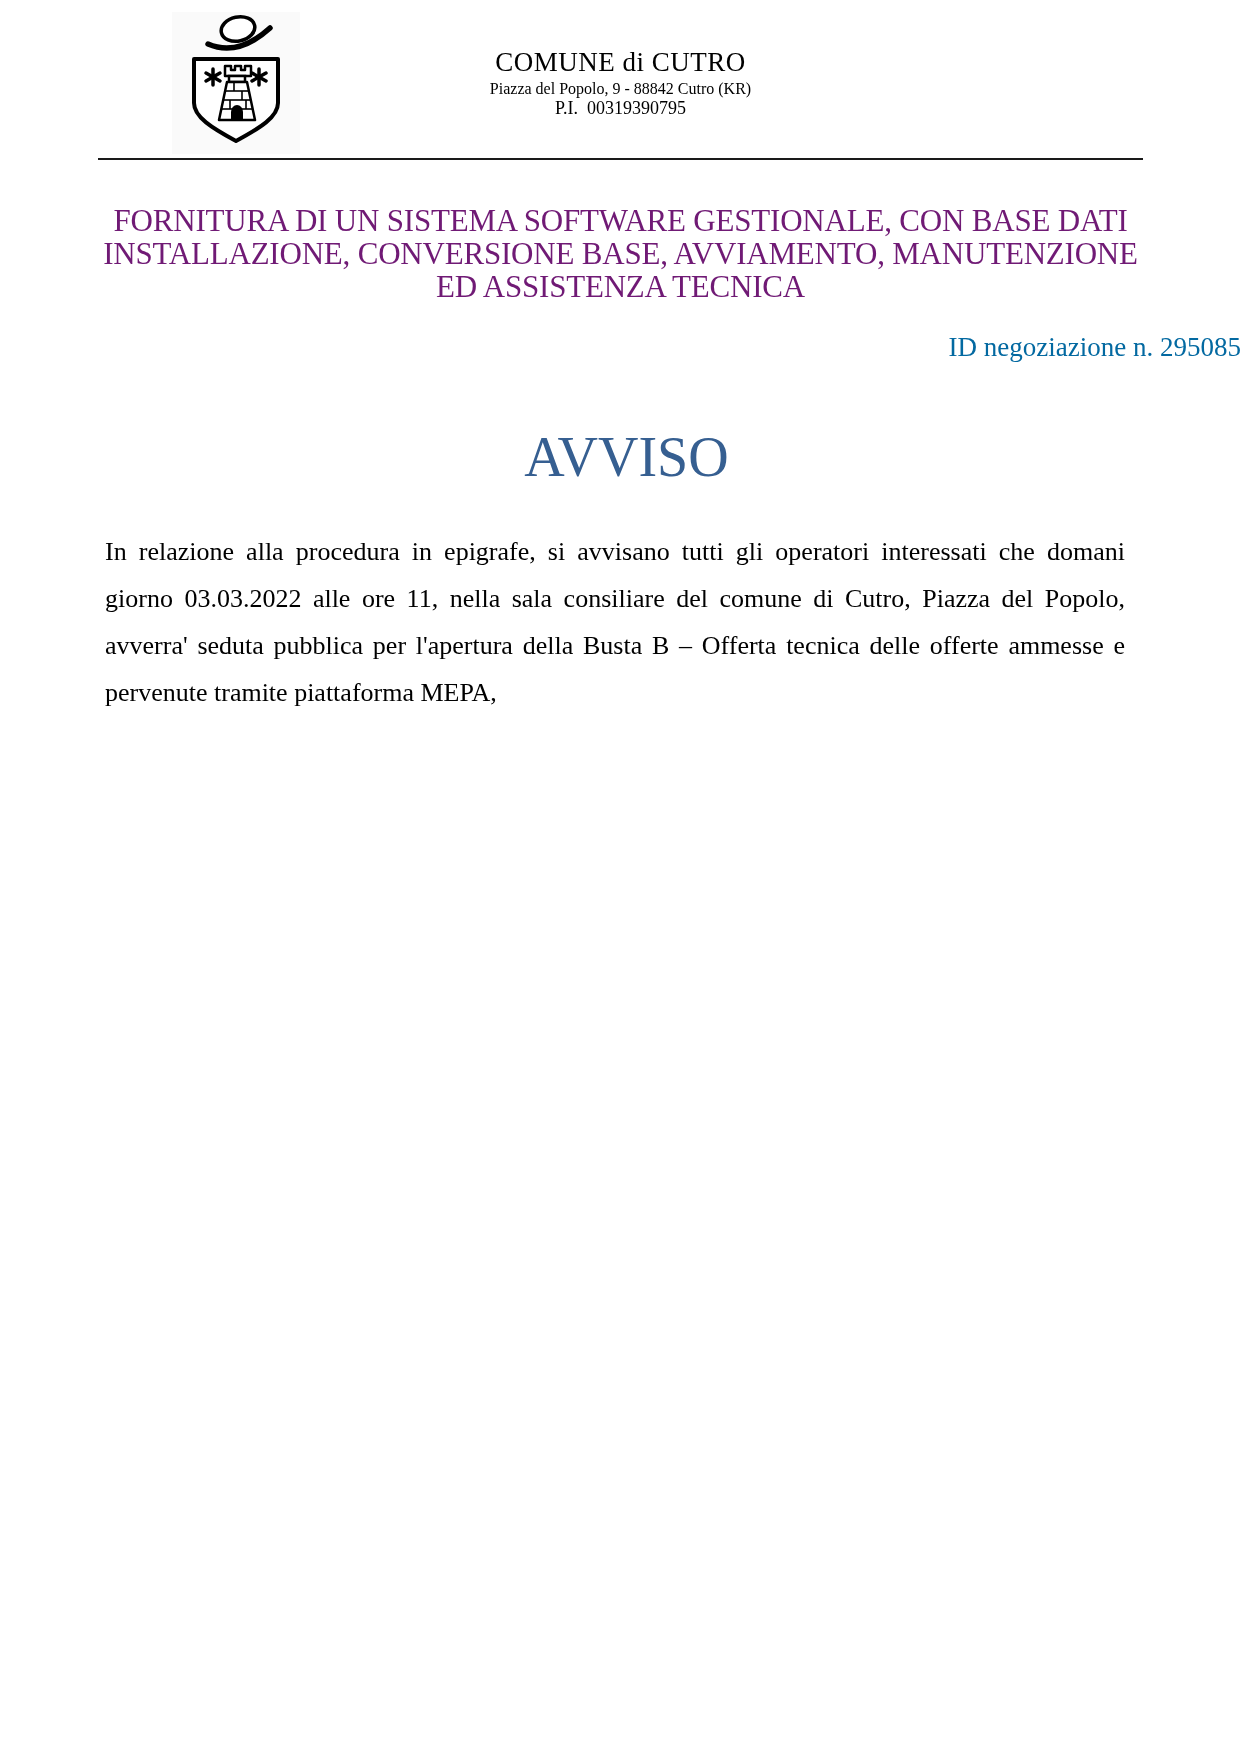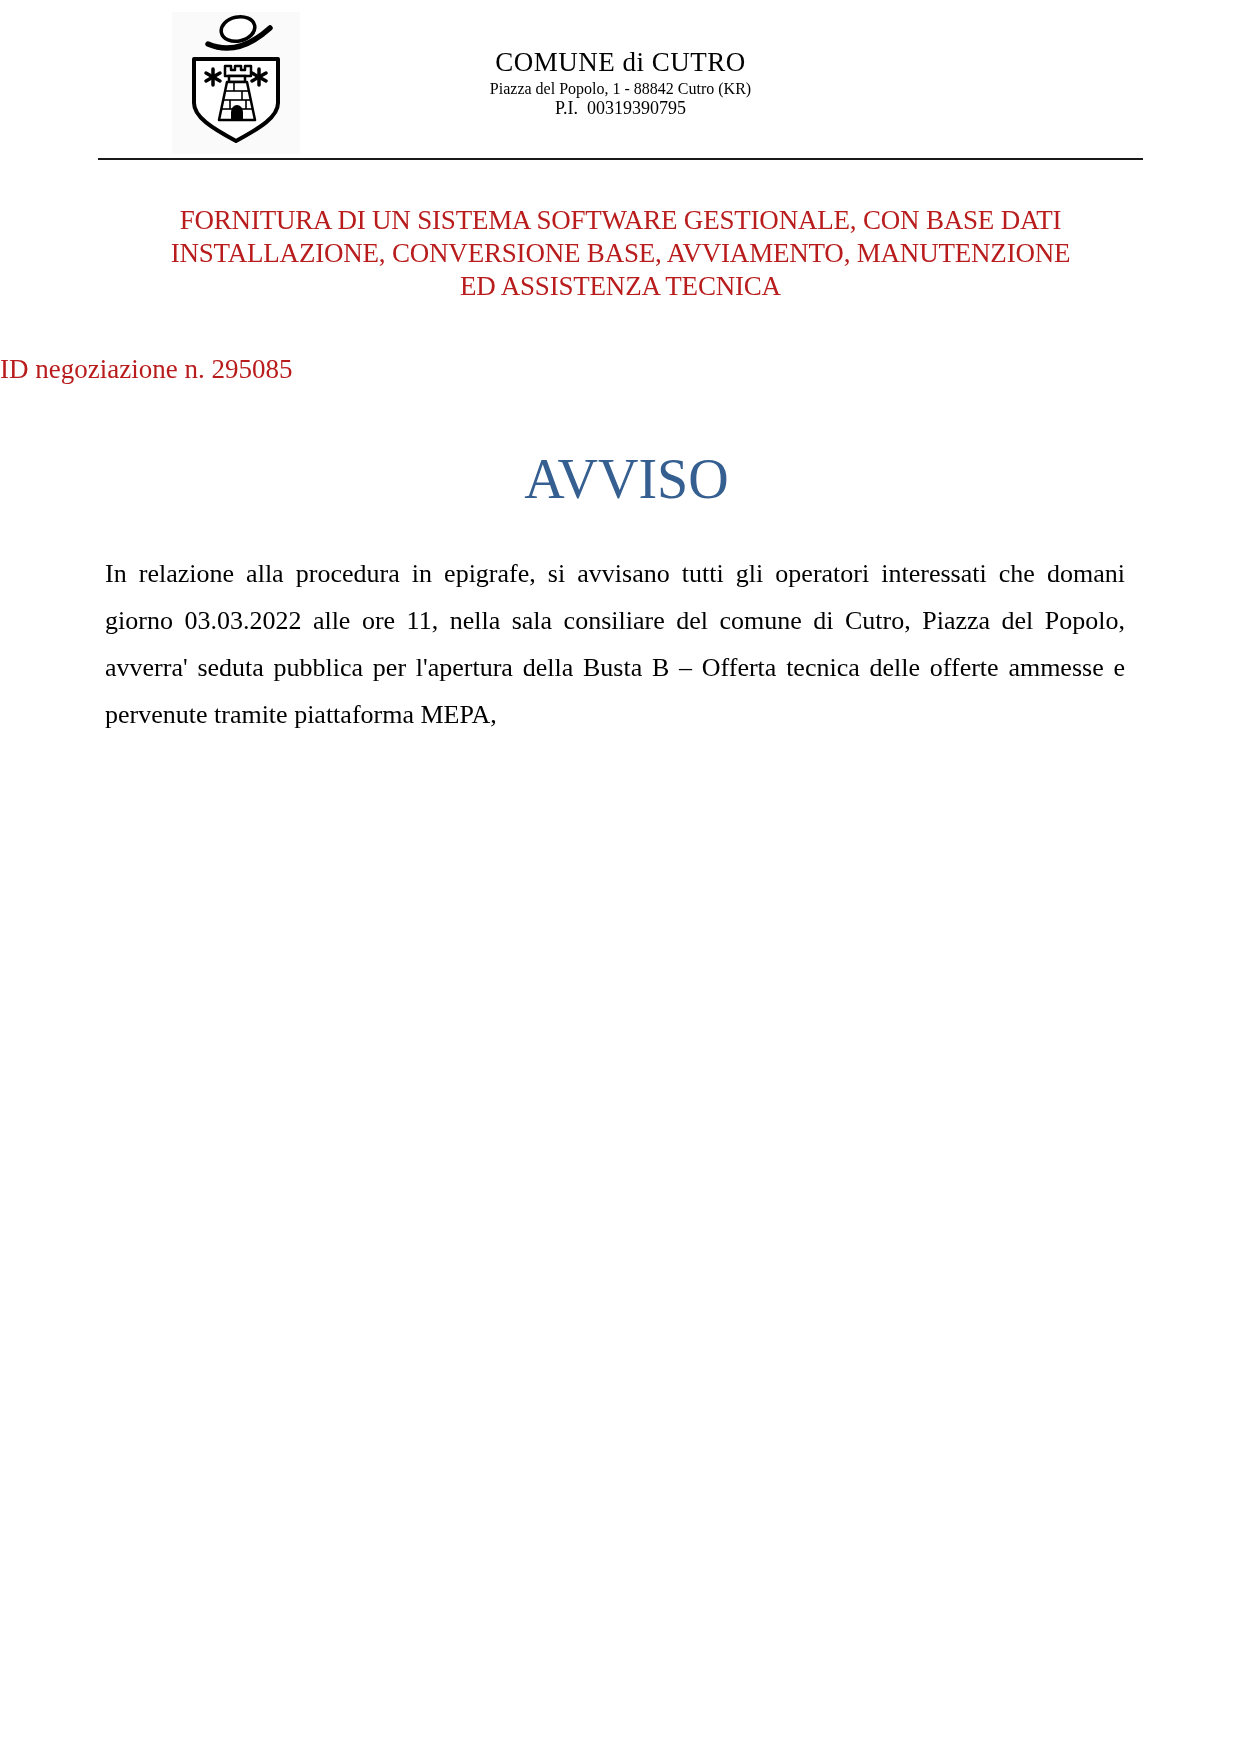--- a/index.html
+++ b/index.html
@@ -32,29 +32,29 @@
   .org-vat { font-size: 18px; line-height: 19px; white-space: pre-wrap; }
   .rule {
     border: none;
     border-top: 2px solid #1a1a1a;
     margin: 0 98px;
   }
   
   .subject-title {
     margin-top: 44px;
     text-align: center;
-    color: #b91c1c;
-    font-size: 27px;
+    color: #701a75;
+    font-size: 31px;
     line-height: 33px;
     letter-spacing: -0.2px;
   }
   .negotiation-id {
-    margin-top: 50px;
-    text-align: left;
-    color: #b91c1c;
+    margin-top: 28px;
+    text-align: right;
+    color: #0369a1;
     font-size: 27px;
     line-height: 33px;
   }
   .notice-heading {
     margin: 62px 0 0 12px;
     text-align: center;
     color: #365F91;
     font-size: 56px;
     line-height: 62px;
     font-weight: normal;
@@ -116,21 +116,21 @@
           <line x1="58" y1="78" x2="58" y2="87"></line>
           <line x1="46" y1="87" x2="46" y2="96"></line>
           <line x1="62" y1="87" x2="62" y2="96"></line>
         </g>
 
         <path d="M47,107 v-8 a6,7 0 0 1 12,0 v8 z" fill="#000000"></path>
       </svg>
     </div>
     <div class="header-text">
       <div class="org-name">COMUNE di CUTRO</div>
-      <div class="org-address">Piazza del Popolo, 1 - 88842 Cutro (KR)</div>
+      <div class="org-address">Piazza del Popolo, 9 - 88842 Cutro (KR)</div>
       <div class="org-vat">P.I.  00319390795</div>
     </div>
   </header>
 
   <hr class="rule">
 
   <div class="subject-title">
     <div>FORNITURA DI UN SISTEMA SOFTWARE GESTIONALE, CON BASE DATI</div>
     <div>INSTALLAZIONE, CONVERSIONE BASE, AVVIAMENTO, MANUTENZIONE</div>
     <div>ED ASSISTENZA TECNICA</div>

